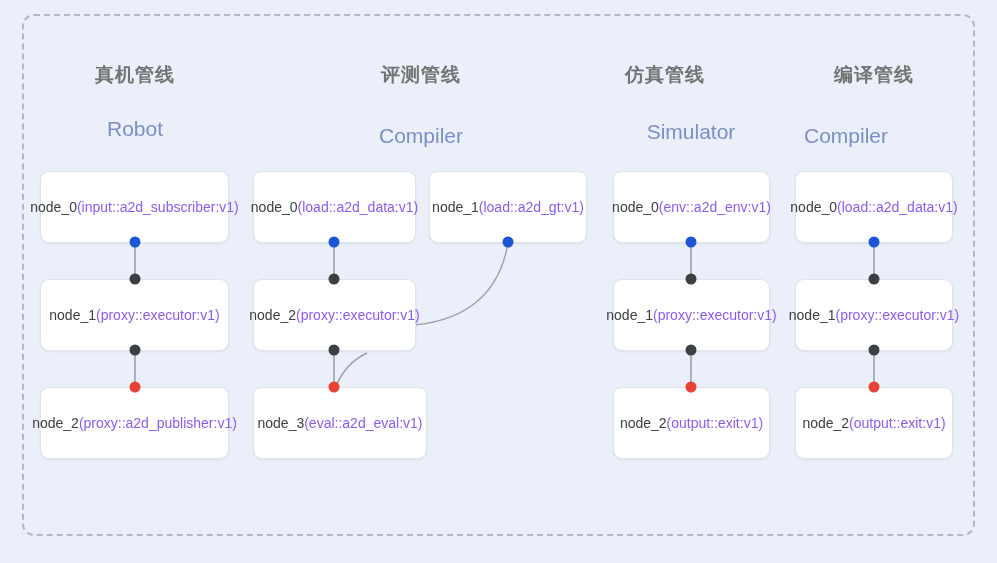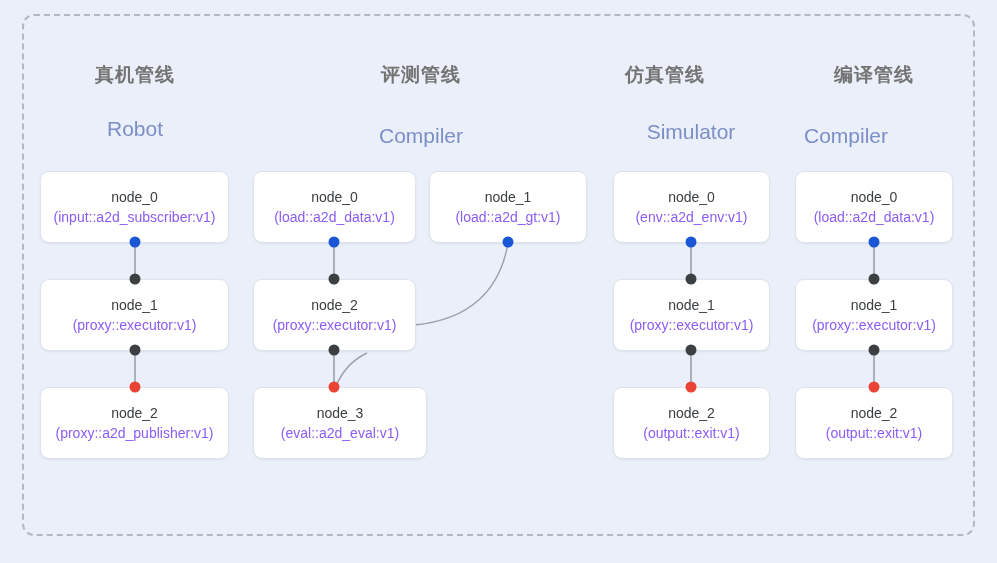--- a/index.html
+++ b/index.html
@@ -58,21 +58,21 @@
     white-space: nowrap;
   }
   
   .node {
     position: absolute;
     background: #ffffff;
     border: 1px solid #dfe3ea;
     border-radius: 9px;
     box-shadow: 0 1px 2px rgba(60,64,67,0.08);
     display: flex;
-    flex-direction: column;
+    flex-direction: row;
     align-items: center;
     justify-content: center;
     text-align: center;
   }
   .node-title {
     font-size: 14px;
     color: #3c4043;
     line-height: 20px;
   }
   .node-sub {

